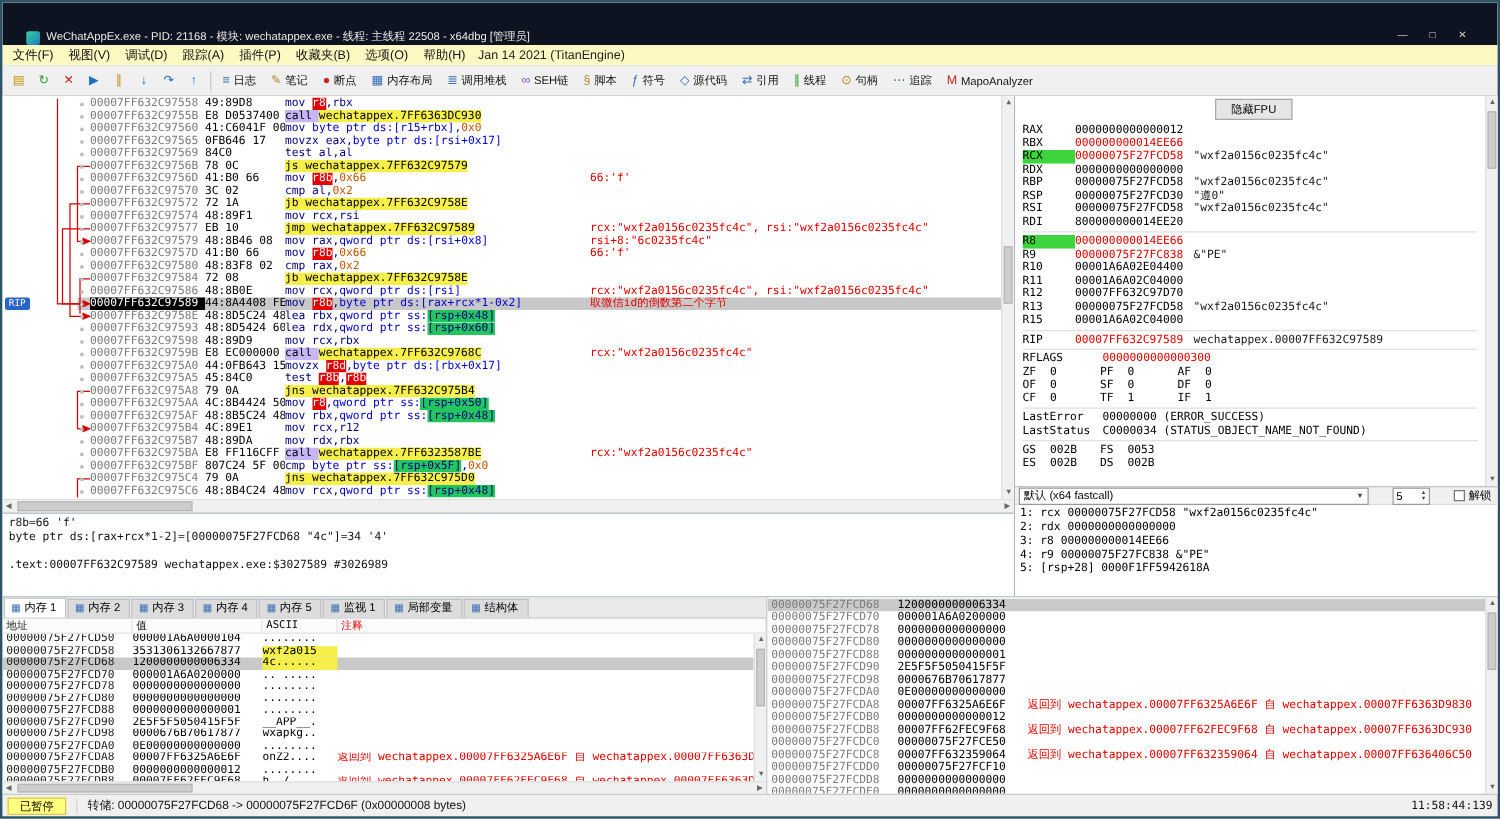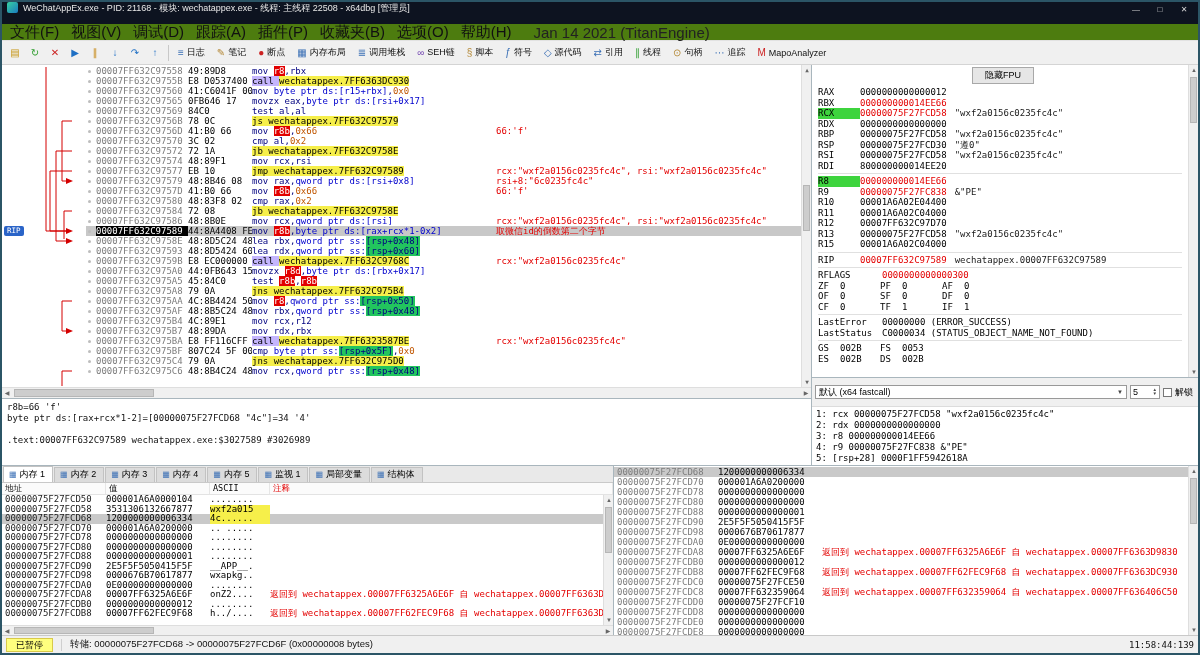--- a/index.html
+++ b/index.html
@@ -1,29 +1,29 @@
 <!DOCTYPE html>
 <html><head>
 <meta charset="utf-8">
 <style>
   *{box-sizing:border-box;margin:0;padding:0}
   html,body{width:1200px;height:655px;overflow:hidden}
   body{font-family:"Liberation Sans",sans-serif;background:#4a4a4a}
   .window{width:1200px;height:655px;border:2px solid #2b5566;display:flex;flex-direction:column;background:#f0f0f0;overflow:hidden}
 
   
-  .titlebar{height:22px;background:#0d1320;display:flex;align-items:flex-start;padding:0 2px;flex:0 0 auto}
+  .titlebar{height:34px;background:#0d1320;display:flex;align-items:flex-end;padding:0 16px;flex:0 0 auto}
   .app-icon{width:11px;height:11px;border-radius:2px;background:linear-gradient(135deg,#37d0a0,#1a7ac0);margin:0 5px 0 3px;flex:0 0 auto}
   .title-text{color:#e8e8e8;font-size:9px;white-space:nowrap;overflow:hidden;flex:1}
   .win-btn{color:#d5d5d5;font-size:8px;width:24px;text-align:center;line-height:16px;cursor:default}
 
   
-  .menubar{height:17px;background:#4d7c0f;display:flex;align-items:center;font-size:15px;border-bottom:1px solid #e2e2e2;padding-left:2px;flex:0 0 auto}
+  .menubar{height:17px;background:#fef9c3;display:flex;align-items:center;font-size:10px;border-bottom:1px solid #e2e2e2;padding-left:2px;flex:0 0 auto}
   .menu-item{padding:1px 6px;color:#111;white-space:nowrap}
-  .menu-build{margin-left:16px;color:#222;white-space:nowrap}
+  .menu-build{margin-left:4px;color:#222;white-space:nowrap}
 
   
   .toolbar{height:24px;display:flex;align-items:center;padding:0 3px;background:#f0f0f0;border-bottom:1px solid #d4d4d4;flex:0 0 auto}
   .tb-icon-btn{width:20px;height:20px;display:flex;align-items:center;justify-content:center;border:1px solid transparent}
   .tb-btn{display:flex;align-items:center;gap:3px;padding:2px 5px;font-size:9px;color:#111;white-space:nowrap;border:1px solid transparent}
   .tb-sep{width:1px;height:16px;background:#c8c8c8;margin:0 3px;flex:0 0 auto}
   .tb-glyph{font-size:10px;line-height:10px}
 
   
   .sb-v{width:10px;background:#f0f0f0;border-left:1px solid #dedede;display:flex;flex-direction:column;flex:0 0 auto}
@@ -36,21 +36,21 @@
   
   .top-section{display:flex;height:400px;flex:0 0 auto;background:#fff;min-width:0}
   .left-col{flex:1;display:flex;flex-direction:column;min-width:0;border-right:1px solid #a9b6bd}
   .right-col{width:386px;flex:0 0 auto;display:flex;flex-direction:column;background:#fff;min-width:0}
   .bottom-section{flex:1;display:flex;border-top:1px solid #a9b6bd;min-height:0;background:#fff}
 
   
   .disasm{height:322px;position:relative;background:#fff;display:flex;flex:0 0 auto;font-family:"DejaVu Sans Mono",monospace;font-size:9px;min-width:0}
   #jump-arrows{position:absolute;left:0;top:0;pointer-events:none}
   .rip-badge{position:absolute;left:2px;top:161px;height:10px;line-height:10px;padding:0 3px;background:#2a64c8;color:#fff;font-size:7.5px;border-radius:2px;z-index:3}
-  #disasm-rows{flex:1;padding-left:84px;padding-top:1px;min-width:0;overflow:hidden}
+  #disasm-rows{flex:1;padding-left:60px;padding-top:1px;min-width:0;overflow:hidden}
   .drow{display:flex;height:10px;line-height:10px;white-space:nowrap}
   .drow .dot{width:10px;flex:0 0 auto;position:relative}
   .drow .dot::after{content:"";position:absolute;left:2px;top:3.5px;width:3px;height:3px;border-radius:50%;background:#bdbdbd}
   .drow .addr{width:92px;color:#7c7c7c;flex:0 0 auto;overflow:hidden}
   .drow .bytes{width:64px;color:#000;overflow:hidden;flex:0 0 auto}
   .drow .instr{width:244px;flex:0 0 auto;overflow:hidden}
   .drow .cmt{color:#e30000;overflow:hidden;flex:1;min-width:0}
   .drow.rip{background:#c8c8c8}
   .drow.rip .addr{background:#000;color:#fff}
   .tk-m,.tk-r,.tk-p{color:#000080}
@@ -76,21 +76,21 @@
   .reg-name.wide{min-width:64px}
   .reg-val{color:#000}
   .reg-val.red{color:#e30000}
   .reg-cmt{margin-left:8px;color:#1a1a1a}
   .reg-sep{border-top:1px solid #e0e0e0;margin:2px 6px 2px 0}
   .fname{display:inline-block;min-width:22px;color:#000}
   .fval{display:inline-block;min-width:40px;color:#000}
 
   
   .params{height:88px;flex:0 0 auto;border-top:1px solid #a9b6bd;display:flex;flex-direction:column;background:#fff}
-  .params-header{height:29px;display:flex;align-items:center;gap:3px;padding:1px 3px;background:#f0f0f0;border-bottom:1px solid #dcdcdc;flex:0 0 auto}
+  .params-header{height:14px;display:flex;align-items:center;gap:19px;padding:1px 3px;background:#f0f0f0;border-bottom:1px solid #dcdcdc;flex:0 0 auto}
   .combo{flex:1;height:14px;background:#fff;border:1px solid #999;font-size:9px;display:flex;align-items:center;padding:0 3px;justify-content:space-between;min-width:0;white-space:nowrap;overflow:hidden}
   .combo-arrow{font-size:6px;color:#444}
   .spin{width:30px;height:14px;border:1px solid #999;background:#fff;font-size:9px;display:flex;align-items:center;justify-content:space-between;padding:0 2px;flex:0 0 auto}
   .spin-arrows{display:flex;flex-direction:column;font-size:4.5px;line-height:4.5px;color:#444}
   .lock{display:flex;align-items:center;gap:3px;font-size:9px;flex:0 0 auto;padding-right:2px}
   .checkbox{width:9px;height:9px;border:1px solid #777;background:#fff;display:inline-block}
   .params-list{flex:1;font-family:"DejaVu Sans Mono",monospace;font-size:9px;padding:2px 4px;overflow:hidden}
   .param-row{height:11px;line-height:11px;white-space:nowrap;color:#000}
 
   
@@ -383,20 +383,27 @@
               <span class="addr">00007FF632C9758E</span>
               <span class="bytes">48:8D5C24 48</span>
               <span class="instr"><span class="tk-m">lea </span><span class="tk-r">rbx</span><span class="tk-p">,</span><span class="tk-d">qword ptr </span><span class="tk-d">ss:</span><span class="tk-s">[rsp+0x48]</span></span>
               <span class="cmt"></span>
             </div>
             <div class="drow">
               <span class="dot"></span>
               <span class="addr">00007FF632C97593</span>
               <span class="bytes">48:8D5424 60</span>
               <span class="instr"><span class="tk-m">lea </span><span class="tk-r">rdx</span><span class="tk-p">,</span><span class="tk-d">qword ptr </span><span class="tk-d">ss:</span><span class="tk-s">[rsp+0x60]</span></span>
+              <span class="cmt"></span>
+            </div>
+            <div class="drow">
+              <span class="dot"></span>
+              <span class="addr">00007FF632C97598</span>
+              <span class="bytes">48:89D9</span>
+              <span class="instr"><span class="tk-m">mov </span><span class="tk-r">rcx</span><span class="tk-p">,</span><span class="tk-r">rbx</span></span>
               <span class="cmt"></span>
             </div>
             <div class="drow">
               <span class="dot"></span>
               <span class="addr">00007FF632C9759B</span>
               <span class="bytes">E8 EC000000</span>
               <span class="instr"><span class="tk-c">call </span><span class="tk-M">wechatappex.7FF632C9768C</span></span>
               <span class="cmt">rcx:"wxf2a0156c0235fc4c"</span>
             </div>
             <div class="drow">

